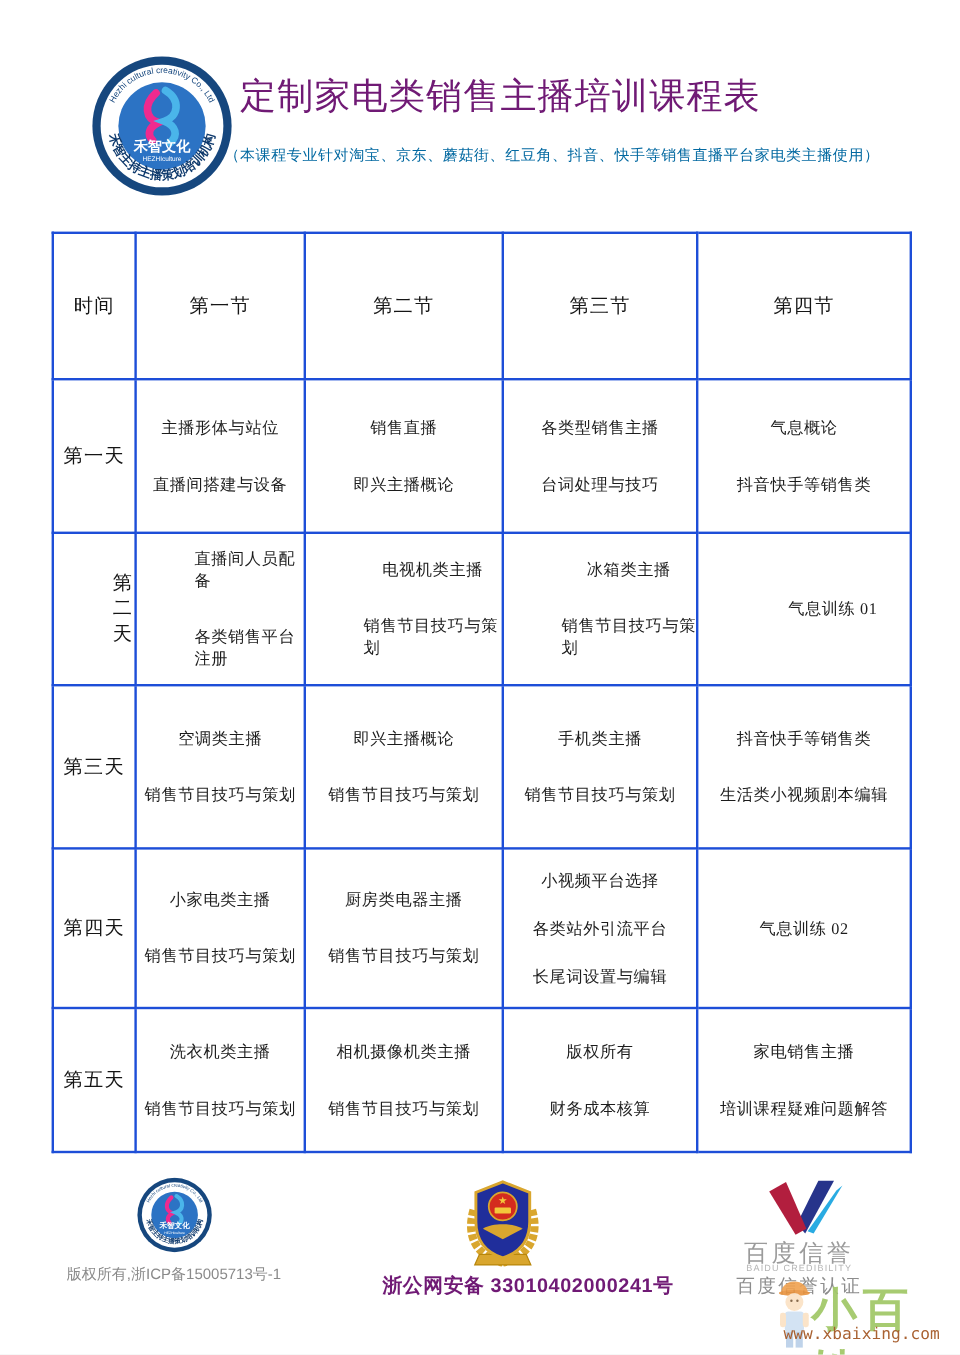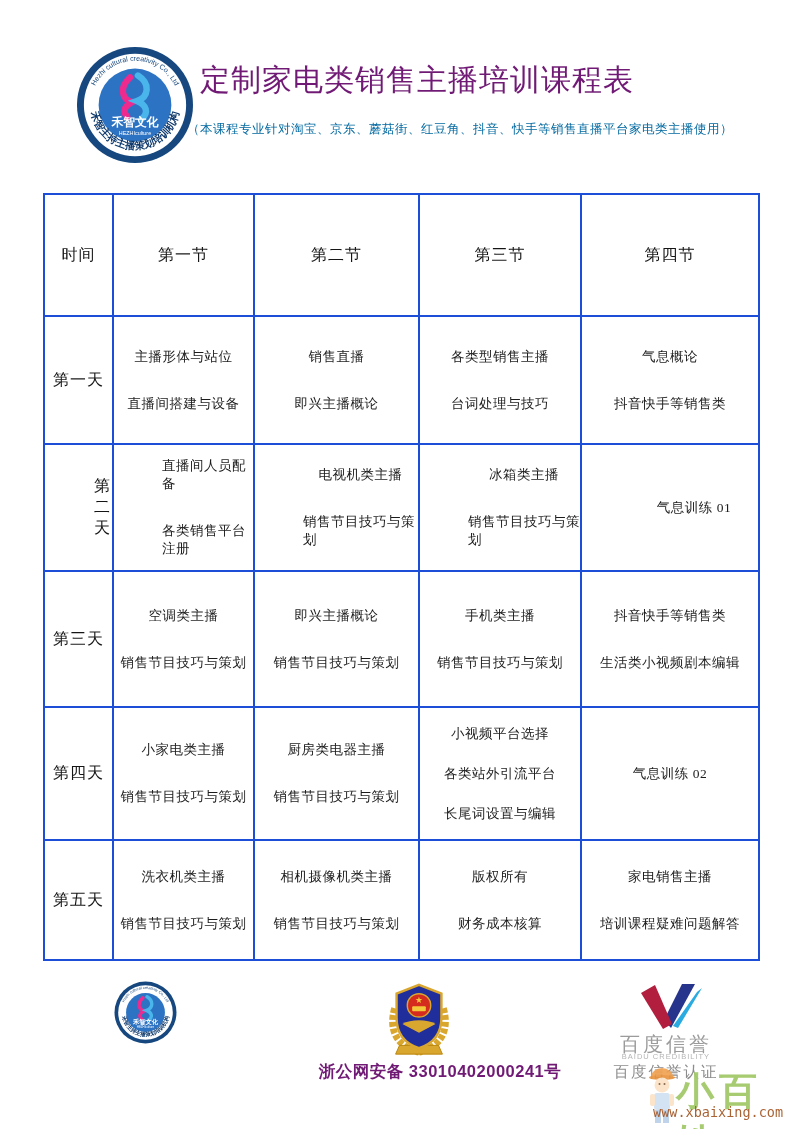--- a/index.html
+++ b/index.html
@@ -269,20 +269,21 @@
               </div>
             </td>
       </tr>
     </tbody>
       </table>
   </div>
 
   <svg class="logo-foot" viewBox="0 0 120 120">
     <use href="#hezhi-logo" xlink:href="#hezhi-logo"></use>
   </svg>
+  <div class="copyright">版权所有,浙ICP备15005713号-1</div>
 
   <svg class="police-badge" viewBox="0 0 68 80">
     <path d="M9,28 C2,52 13,68 34,73" stroke="#d9a62e" stroke-width="7" fill="none" stroke-dasharray="5 2"></path>
     <path d="M59,28 C66,52 55,68 34,73" stroke="#d9a62e" stroke-width="7" fill="none" stroke-dasharray="5 2"></path>
     <path d="M14,66 L54,66 L58,75 L10,75 Z" fill="#d9a62e" stroke="#b8860b" stroke-width="1"></path>
     <path d="M34,4 L57,13 L57,38 C57,56 46,65 34,69 C22,65 11,56 11,38 L11,13 Z" fill="#202e9b" stroke="#d9a62e" stroke-width="2.5"></path>
     <circle cx="34" cy="25" r="12" fill="#d42b1e" stroke="#d9a62e" stroke-width="1.5"></circle>
     <text x="34" y="23" text-anchor="middle" font-size="9" fill="#f3c73a">★</text>
     <rect x="27" y="26" width="14" height="5" rx="1" fill="#f3c73a"></rect>
     <path d="M17,44 C25,39 43,39 51,44 L34,53 Z" fill="#d9a62e"></path>

